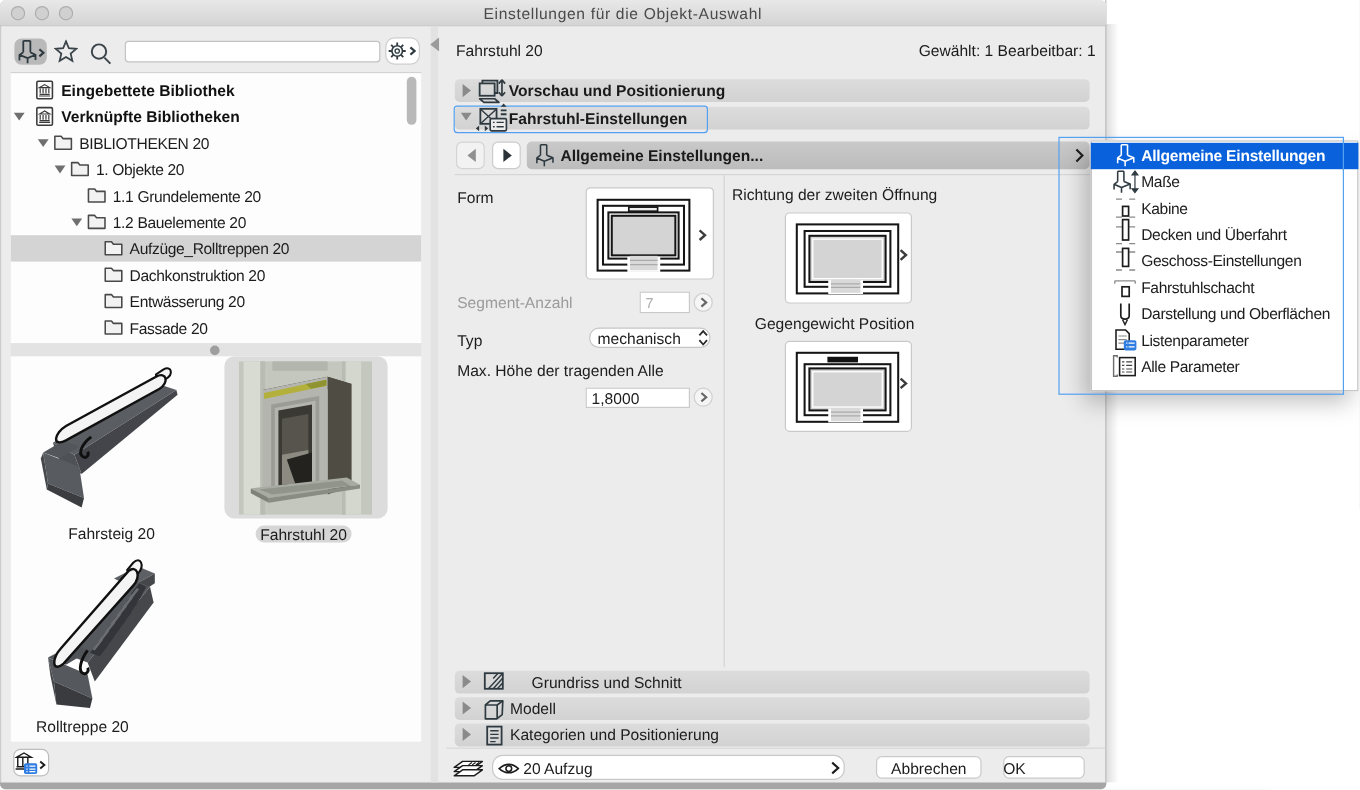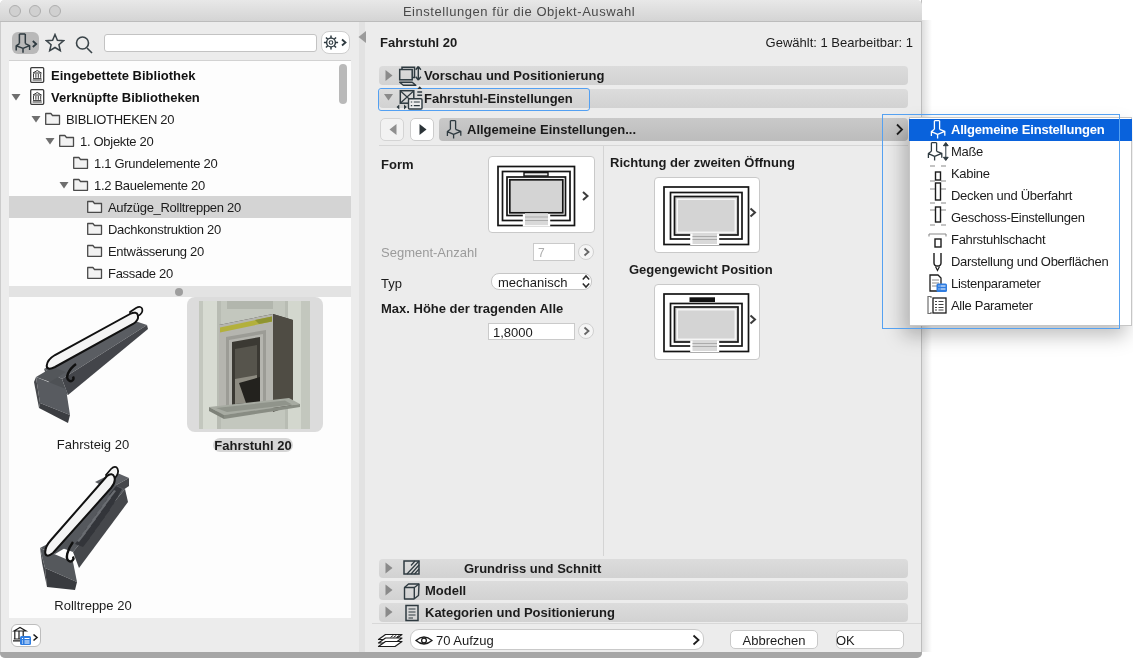--- a/index.html
+++ b/index.html
@@ -1,19 +1,19 @@
 <!DOCTYPE html>
 <html><head>
 <meta charset="utf-8">
 <style>
   * { margin:0; padding:0; box-sizing:border-box; }
   html,body { width:1133px; height:658px; overflow:hidden; }
   body { font-family:"Liberation Sans", sans-serif; background:#fff; position:relative; }
   .abs { position:absolute; }
-  .b { font-weight:bold; }
+  .b { font-weight:normal; }
   .t13 { font-size:13px; color:#1c1c1c; }
 </style>
 </head>
 <body>
 
 <div class="abs" id="win" style="left:0; top:0; width:922px; height:658px; background:#ececec; border-radius:5px 5px 5px 5px; border-left:1px solid #cccccc;"></div>
 <div class="abs" style="left:921px; top:0; width:1px; height:652px; background:#bdbdbd;"></div>
 <div class="abs" style="left:922px; top:20px; width:10px; height:632px; background:linear-gradient(to right, rgba(0,0,0,0.13), rgba(0,0,0,0));"></div>
 
 <div class="abs" style="left:0; top:0; width:922px; height:22px; background:linear-gradient(#e8e8e8,#d4d4d4); border-bottom:1px solid #bcbcbc; border-radius:5px 5px 0 0;"></div>
@@ -207,21 +207,21 @@
   <polygon points="5,88 10,108 12,127 7,103" fill="#45474b"></polygon>
   <polygon points="10,108 42,122 40,130 12,127" fill="#393b3f"></polygon>
   <polygon points="5,88 20,94 40,82 26,77" fill="#505357"></polygon>
 
   <path d="M38 82 C32 90 30 99 34 101 C37 102.6 39.5 99 38 96.5" fill="none" stroke="#101010" stroke-width="2.4"></path>
 
   <path d="M74 25 L80 18 C86 11 82 3 76 9 L71 15 Z" fill="#f6f6f6" stroke="#111" stroke-width="1.7"></path>
 
   <path d="M16 80 C8 89 8 101 18 93 L76 28 C83 20 79 10 72 16 Z" fill="#f4f4f4" stroke="#111" stroke-width="2"></path>
 </svg>
-<div class="abs t13" style="left:30px; top:598px; width:126px; text-align:center;">Rolltreppe 20</div>
+<div class="abs t13" style="left:30px; top:598px; width:126px; ">Rolltreppe 20</div>
 
 <div class="abs" style="left:11px; top:624px; width:30px; height:23px; background:#fff; border:1px solid #bdbdbd; border-radius:6px;"></div>
 <svg class="abs" style="left:12px; top:625px;" width="28" height="21" viewBox="0 0 28 21">
   <g fill="none" stroke="#1c1c1c" stroke-width="1.2">
     <path d="M2 6 l6 -3.5 l6 3.5 Z M2.8 6 v8 M7 6 v8 M11.2 6 v8 M1.8 14 h10.4 M1 15.8 h12"></path>
   </g>
   <rect x="8" y="11" width="11" height="9" rx="1.5" fill="#2f7de1"></rect>
   <path d="M10 13.5 h1 M12.5 13.5 h5 M10 16 h1 M12.5 16 h5 M10 18 h1 M12.5 18 h5" stroke="#fff" stroke-width="1"></path>
   <path d="M21.5 9.5 l3.5 3 l-3.5 3" fill="none" stroke="#1c1c1c" stroke-width="1.6"></path>
 </svg>
@@ -330,21 +330,21 @@
   <rect x="23.3" y="25.8" width="57.9" height="29.4" fill="none" stroke="#fff" stroke-width="1.1"></rect>
   <rect x="36.2" y="56.5" width="29" height="11.5" fill="#fff"></rect>
   <rect x="38.5" y="56" width="24.5" height="11" fill="#d9d9d9"></rect>
   <path d="M38.5 59.5 h24.5 M38.5 62.5 h24.5" stroke="#ababab" stroke-width="1"></path>
   <path d="M96.5 31.5 l4.5 4 l-4.5 4" fill="none" stroke="#3c3c3c" stroke-width="2"></path>
 </svg>
 
 <div class="abs" style="left:379px; top:559px; width:529px; height:19px; background:linear-gradient(#dcdcdc,#d2d2d2); border-radius:4px;"></div>
 <div class="abs" style="left:379px; top:581px; width:529px; height:19px; background:linear-gradient(#dcdcdc,#d2d2d2); border-radius:4px;"></div>
 <div class="abs" style="left:379px; top:603px; width:529px; height:19px; background:linear-gradient(#dcdcdc,#d2d2d2); border-radius:4px;"></div>
-<div class="abs t13 b" style="left:424px; top:561px;margin-left:40px;">Grundriss und Schnitt</div>
+<div class="abs t13 b" style="left:403px; top:561px;margin-left:40px;">Grundriss und Schnitt</div>
 <div class="abs t13 b" style="left:425px; top:583px;">Modell</div>
 <div class="abs t13 b" style="left:425px; top:605px;">Kategorien und Positionierung</div>
 <svg class="abs" style="left:379px; top:556px;" width="529" height="70" viewBox="0 0 529 70">
   <path d="M6.5 6.5 l7 5.5 l-7 5.5 Z" fill="#8a8a8a"></path>
   <path d="M6.5 28.5 l7 5.5 l-7 5.5 Z" fill="#8a8a8a"></path>
   <path d="M6.5 50.5 l7 5.5 l-7 5.5 Z" fill="#8a8a8a"></path>
 
   <g fill="none" stroke="#2e3a40">
     <rect x="25" y="5" width="15" height="13" stroke-width="1.5"></rect>
     <path d="M40 5 L28 18 M40 9 l-8 9 M40 13 l-4.5 5 M36 5 l-4 4.5" stroke-width="1.2"></path>
@@ -356,21 +356,21 @@
   </g>
 
   <g fill="none" stroke="#2e3a40">
     <rect x="27" y="49.5" width="12" height="15" stroke-width="1.5"></rect>
     <path d="M29.5 53 h7 M29.5 56 h7 M29.5 59 h7 M29.5 62 h4.5" stroke-width="1.2"></path>
   </g>
 </svg>
 
 <div class="abs" style="left:372px; top:623px; width:549px; height:1px; background:#d8d8d8;"></div>
 <div class="abs" style="left:410px; top:629px; width:294px; height:21px; background:#fff; border:1px solid #c9c9c9; border-radius:9px;"></div>
-<div class="abs t13" style="left:436px; top:633px;">70 Aufzug</div>
+<div class="abs t13" style="left:436px; top:633px;">20 Aufzug</div>
 
 <svg class="abs" style="left:377px; top:629px;" width="28" height="22" viewBox="0 0 28 22">
   <g fill="#fff" stroke="#1c1c1c" stroke-width="1.2" stroke-linejoin="round">
     <path d="M1.5 10.5 L8.5 5.5 h16.5 l-7 5 Z"></path>
     <path d="M1.5 14 L8.5 9 h16.5 l-7 5 Z"></path>
     <path d="M1.5 17.5 L8.5 12.5 h16.5 l-7 5 Z"></path>
   </g>
   <path d="M13.5 8.4 l2.8 -2 M16.5 8.4 l2.8 -2 M19.5 8.4 l2.8 -2" stroke="#1c1c1c" stroke-width="1"></path>
 </svg>
 

